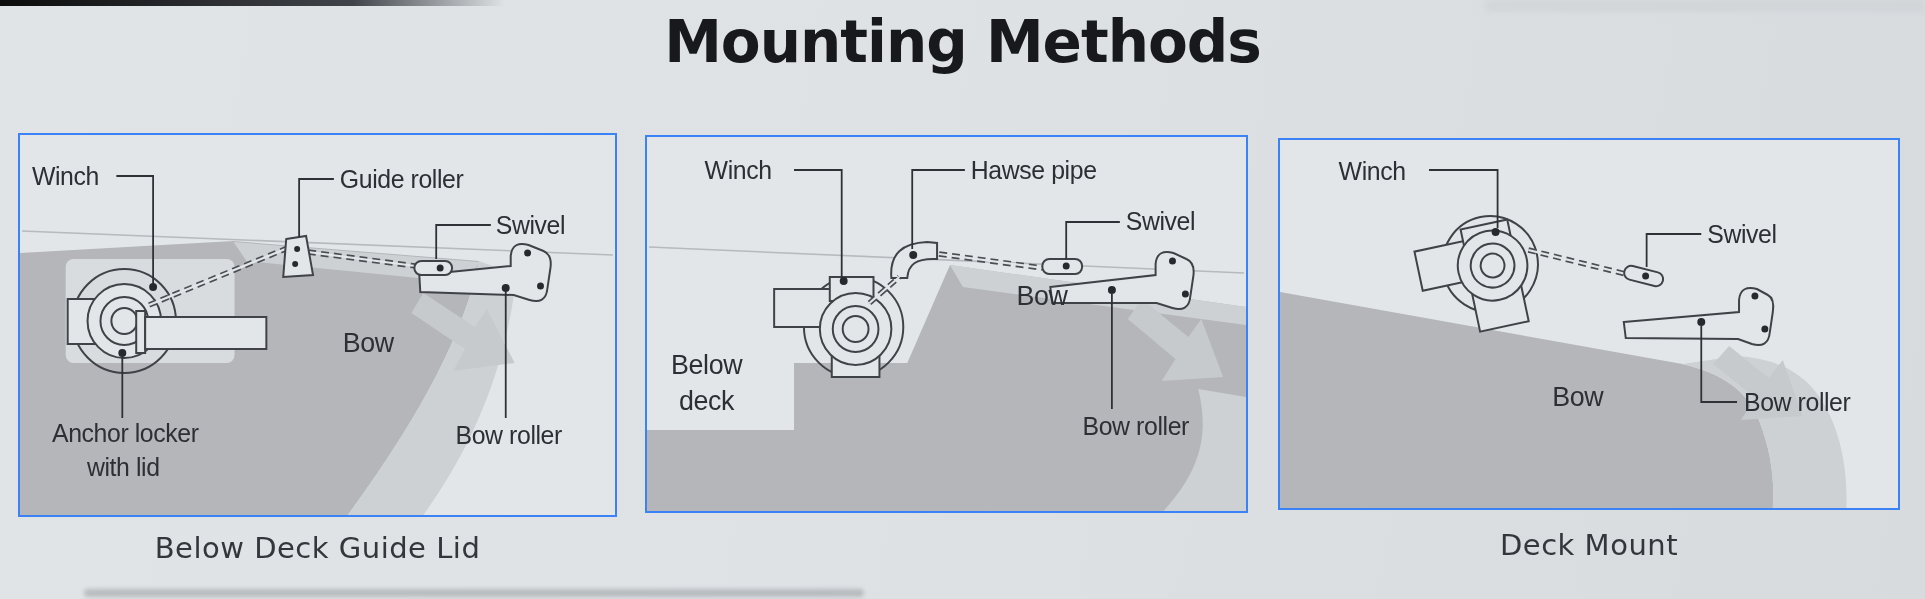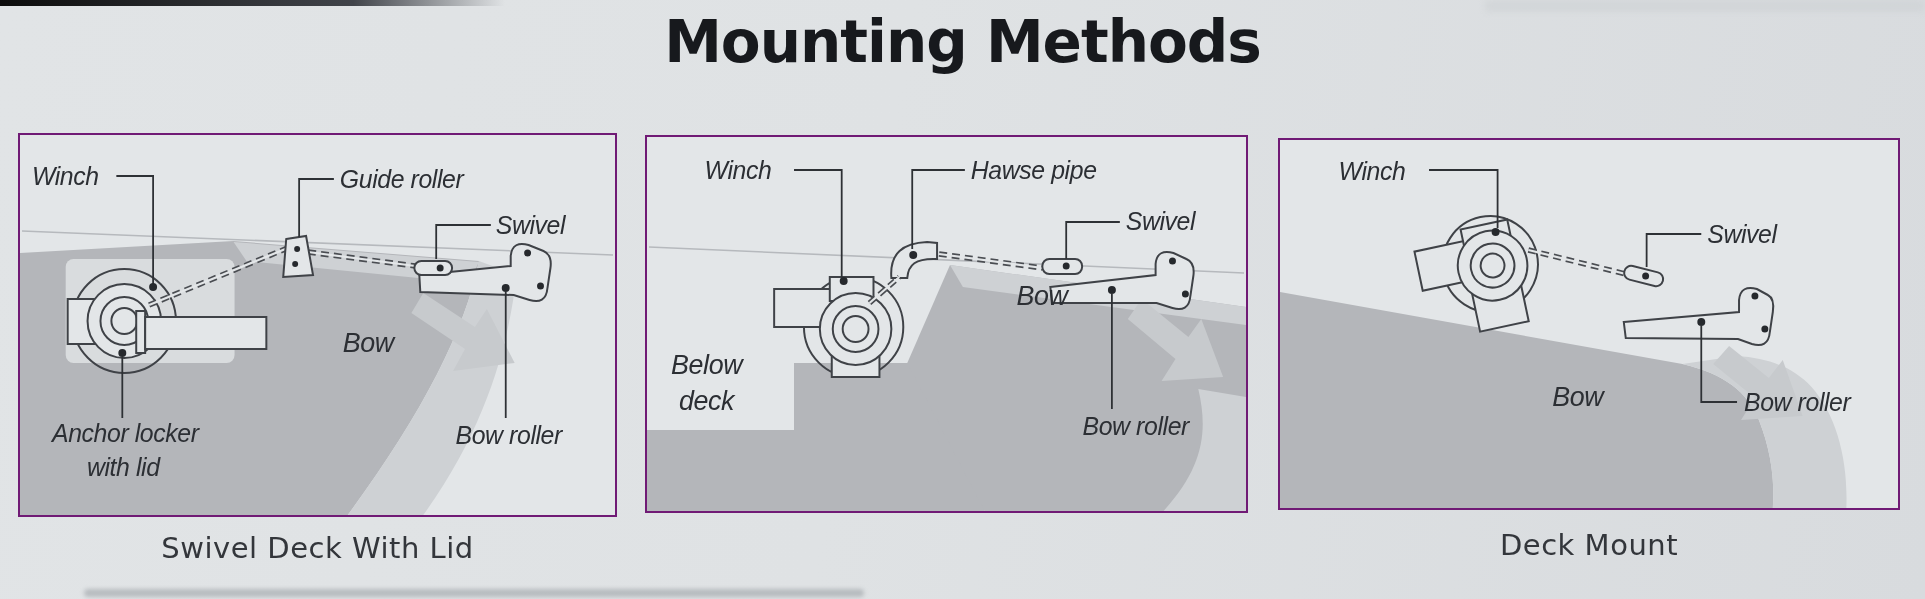--- a/index.html
+++ b/index.html
@@ -14,21 +14,21 @@
   .page{position:relative;width:1925px;height:599px}
   .photo-edge-top{position:absolute;left:0;top:0;width:505px;height:6px;
        background:linear-gradient(to right,#0c0c0c,#41444a 70%,rgba(64,67,72,0));}
   .photo-edge-topright{position:absolute;right:0;top:0;width:440px;height:12px;
        background:#c9cdd0;opacity:.45;filter:blur(3px);}
   .photo-smudge-bottom{position:absolute;left:84px;top:589px;width:780px;height:8px;
        background:#8f959a;opacity:.5;border-radius:4px;filter:blur(2px);}
   .title{position:absolute;left:0;top:12px;width:100%;margin:0;text-align:center;
        font-family:"DejaVu Sans",sans-serif;font-weight:bold;font-size:58px;
        letter-spacing:-1px;color:var(--title);line-height:1.05;}
-  .panel{position:absolute;background:var(--panel_bg);border:2px solid #701a75;font-style:italic;}
+  .panel{position:absolute;background:var(--panel_bg);border:2px solid #3b82f6;}
   .panel svg{display:block;width:100%;height:100%}
   .caption{position:absolute;text-align:center;font-family:"DejaVu Sans",sans-serif;
        font-size:29px;color:#33363b;letter-spacing:.5px;}
   
   .deck{stroke:#b6b9bd;stroke-width:1.6}
   .hull{fill:var(--hull)}
   .hull-light{fill:var(--hull_light)}
   .hull-lighter{fill:var(--hull_lighter)}
   .arrow{fill:#c7cacd}
   .art{stroke:var(--line);stroke-width:2;fill:none}
@@ -95,21 +95,21 @@
 
       <text class="lbl" x="12" y="50">Winch</text>
       <text class="lbl" x="322" y="53">Guide roller</text>
       <text class="lbl" x="479" y="99">Swivel</text>
       <text class="lbl-big" x="325" y="217">Bow</text>
       <text class="lbl mid" x="492" y="309">Bow roller</text>
       <text class="lbl mid" x="106" y="307">Anchor locker</text>
       <text class="lbl mid" x="104" y="341">with lid</text>
     </svg>
   </section>
-  <div class="caption" style="left:18px;top:531px;width:599px">Swivel Deck With Lid</div>
+  <div class="caption" style="left:18px;top:531px;width:599px">Below Deck Guide Lid</div>
 
   <section class="panel" style="left:645px;top:135px;width:603px;height:378px">
     <svg viewBox="0 0 603 374" preserveAspectRatio="none">
       <line class="deck" x1="2" y1="110" x2="601" y2="136"></line>
       <path class="hull" d="M0,293 L148,293 L148,226 L340,226 L340,374 L0,374 Z"></path>
       <path class="hull" d="M262,226 L305,128 L603,170 L603,374 L340,374 Z"></path>
       <path class="hull-light" d="M305,128 L603,170 L603,188 L318,150 Z"></path>
       <path class="hull-light" d="M603,260 L603,374 L520,374 C560,330 565,295 555,252 Z"></path>
       <path class="arrow" d="M498,162 L545,200 L558,182 L580,240 L518,244 L532,222 L484,182 Z"></path>
 

